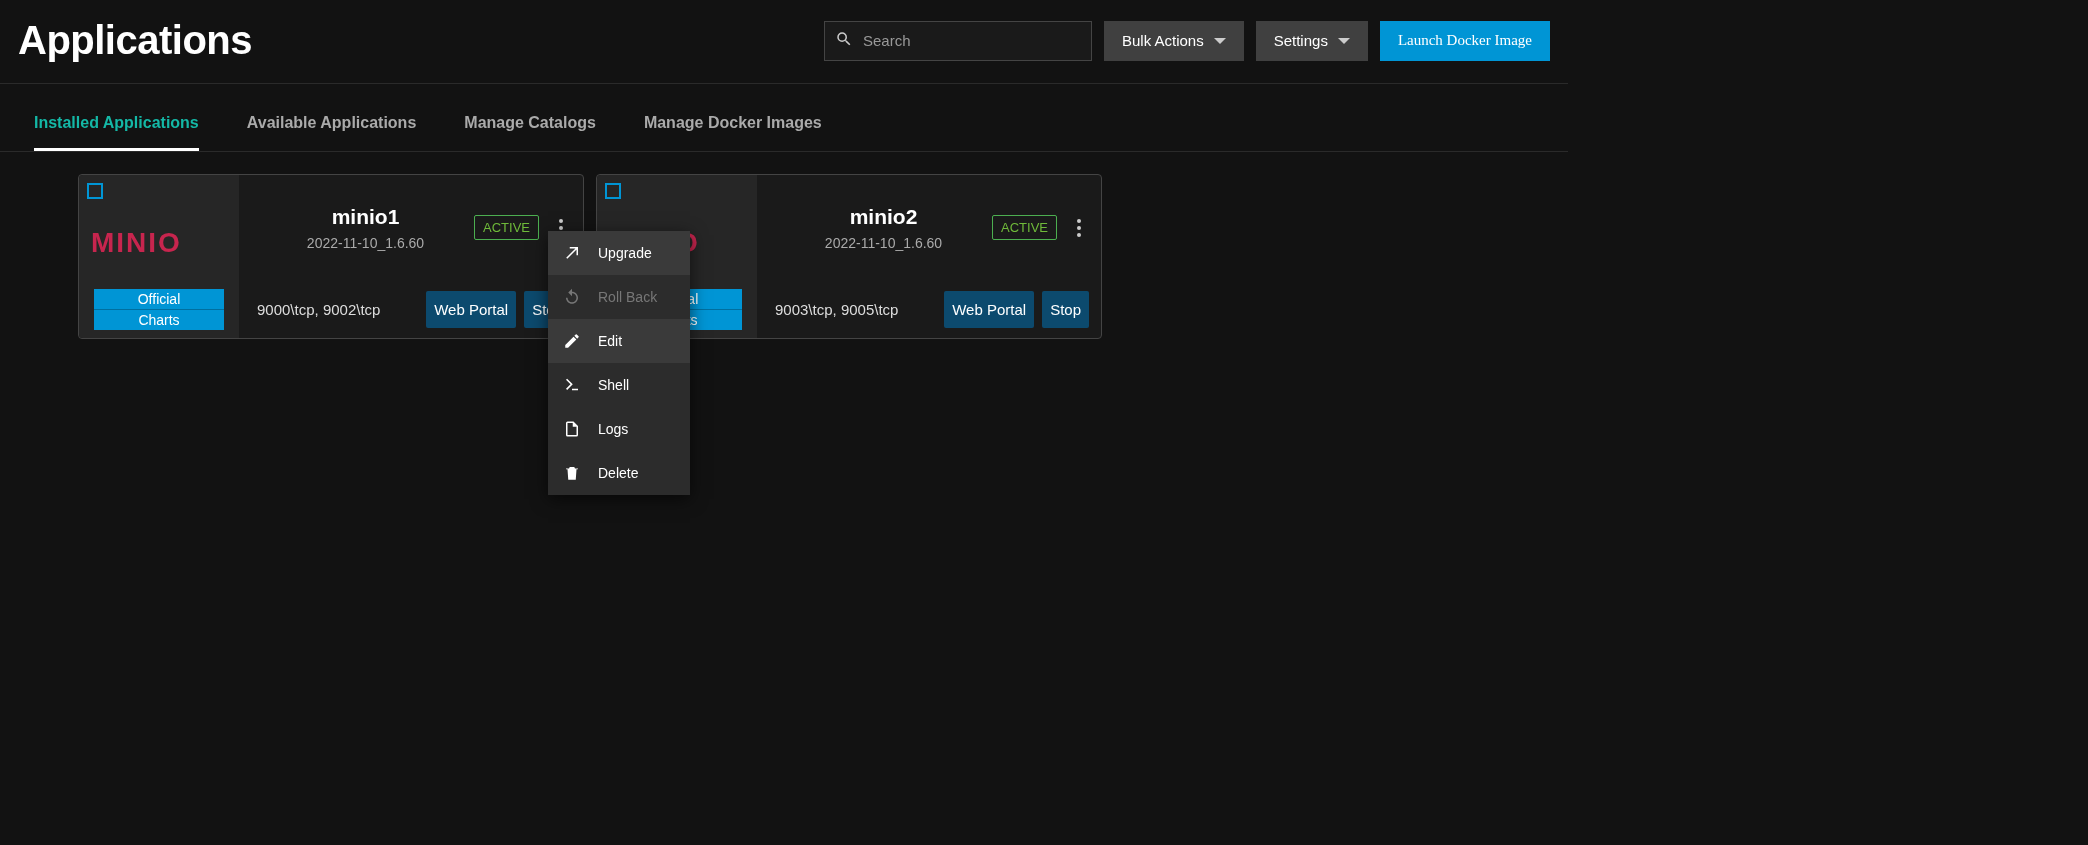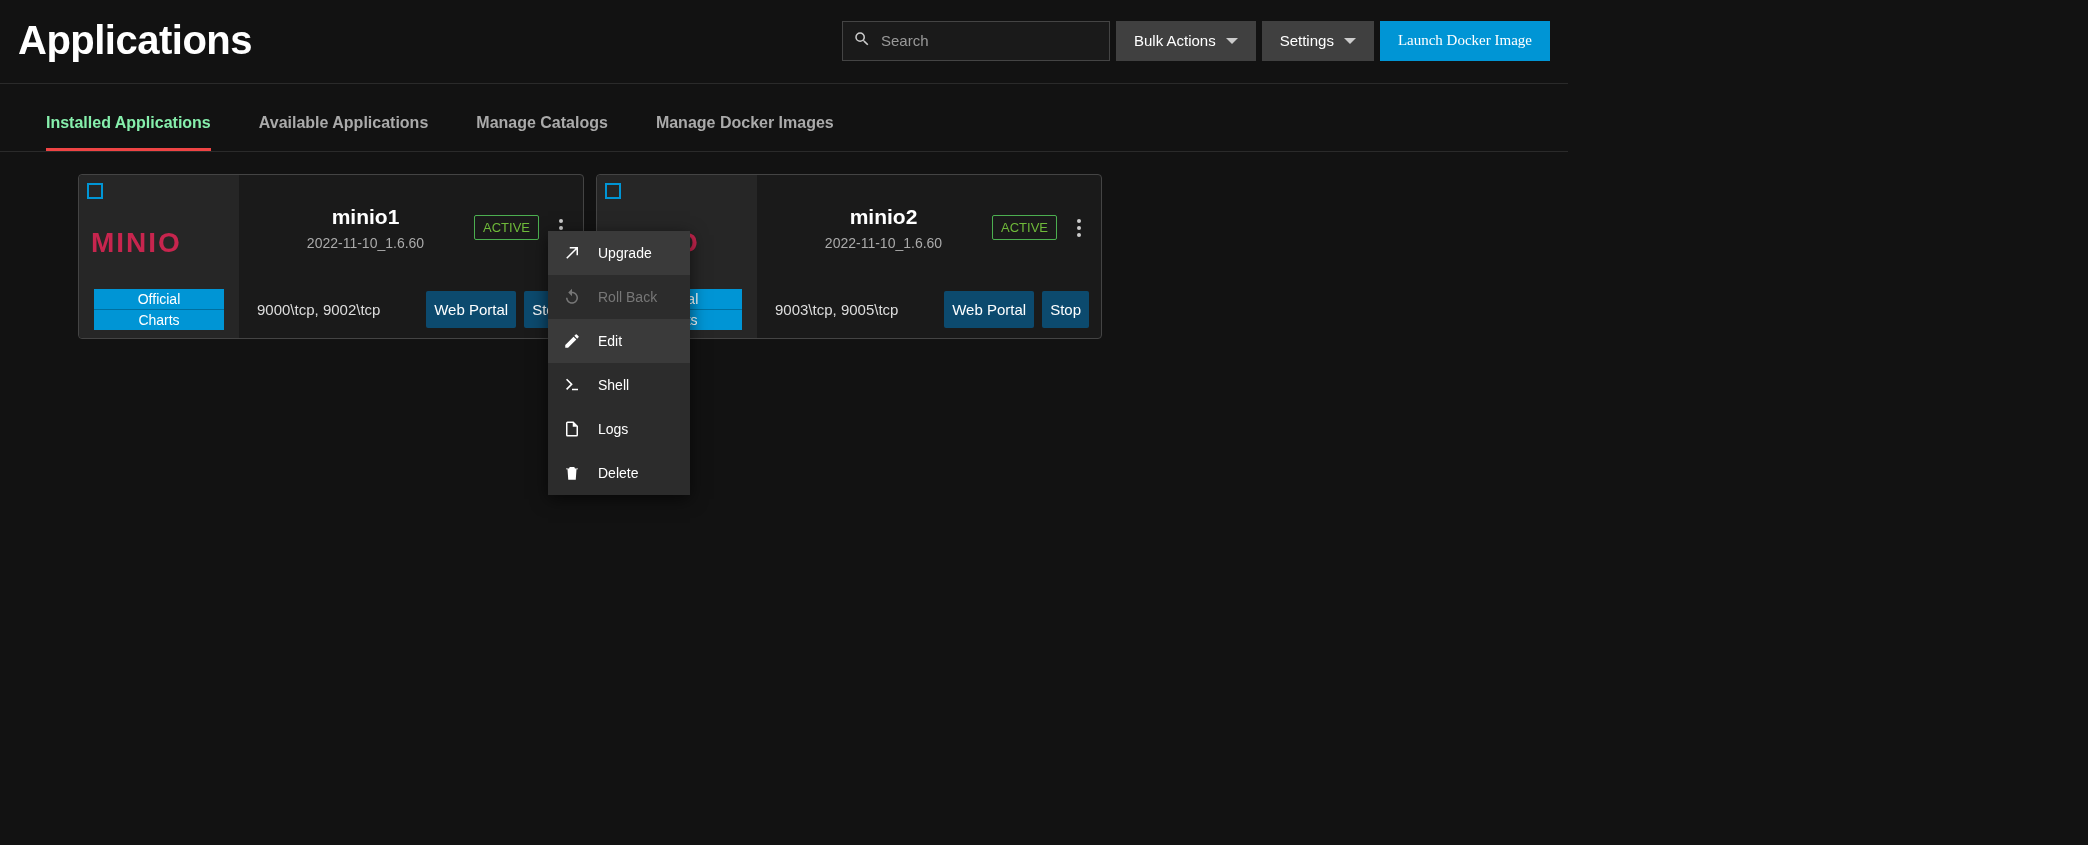--- a/index.html
+++ b/index.html
@@ -20,21 +20,21 @@
     border-bottom: 1px solid #2a2a2a;
   }
   .page-title {
     font-size: 40px;
     font-weight: 800;
     color: #fff;
     letter-spacing: -0.5px;
   }
   .header-actions {
     display: flex;
-    gap: 6px;
+    gap: 12px;
     align-items: flex-start;
     padding-left: 16px;
   }
   .search-box {
     display: flex;
     align-items: center;
     background: #1a1a1a;
     border: 1px solid #444;
     padding: 0 10px;
     height: 40px;
@@ -79,23 +79,22 @@
   }
   .tab {
     padding: 0 0 16px 0;
     font-size: 16px;
     font-weight: 600;
     color: #aaa;
     cursor: pointer;
     border-bottom: 3px solid transparent;
   }
   .tab.active {
-    color: #86efac;
-    border-bottom: 3px solid #ef4444;
-    margin-left: 12px;
+    color: #14b8a6;
+    border-bottom: 3px solid #ffffff;
   }
   .cards {
     display: flex;
     gap: 12px;
     padding: 22px 78px;
   }
   .card {
     width: 506px;
     border: 1px solid #444;
     border-radius: 4px;

